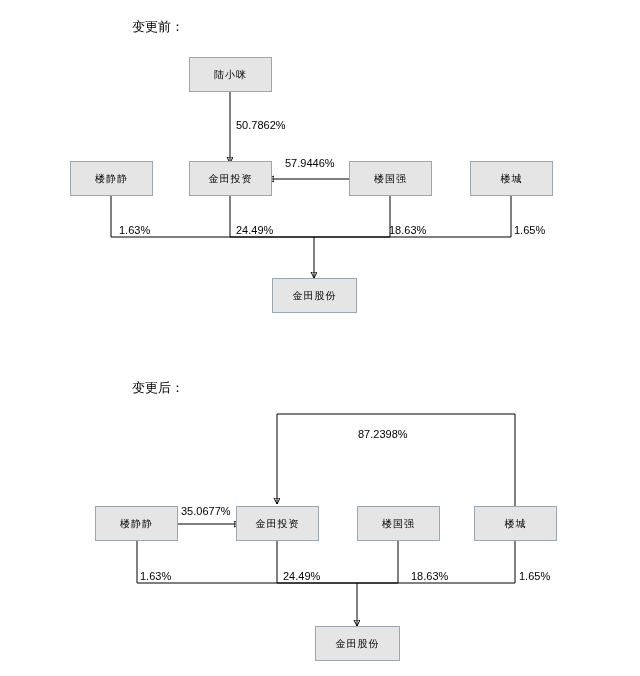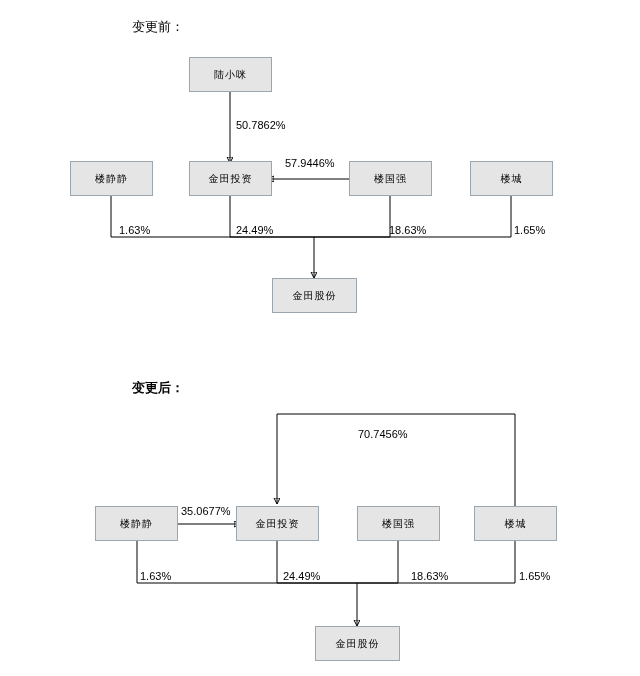--- a/index.html
+++ b/index.html
@@ -96,21 +96,21 @@
 
     <polyline points="137,541 137,583 357,583"></polyline>
     <polyline points="515,541 515,583 357,583"></polyline>
     <polyline points="398,541 398,583 357,583"></polyline>
     <line x1="277" y1="541" x2="277" y2="583"></line>
     <polyline points="277,583 357,583"></polyline>
     <line x1="357" y1="583" x2="357" y2="626" marker-end="url(#arrow)"></line>
   </svg>
 
   <div class="section-label" style="left:88px; top:18px;">变更前：</div>
-  <div class="section-label" style="left:88px; top:379px;font-weight:bold;">变更后：</div>
+  <div class="section-label" style="left:88px; top:379px;">变更后：</div>
 
   <div class="node" style="left:189px; top:57px; width:83px; height:35px;">陆小咪</div>
 
   <div class="node" style="left:70px; top:161px; width:83px; height:35px;">楼静静</div>
 
   <div class="node" style="left:189px; top:161px; width:83px; height:35px;">金田投资</div>
 
   <div class="node" style="left:349px; top:161px; width:83px; height:35px;">楼国强</div>
 
   <div class="node" style="left:470px; top:161px; width:83px; height:35px;">楼城</div>
@@ -127,20 +127,20 @@
   <div class="node" style="left:95px; top:506px; width:83px; height:35px;">楼静静</div>
 
   <div class="node" style="left:236px; top:506px; width:83px; height:35px;">金田投资</div>
 
   <div class="node" style="left:357px; top:506px; width:83px; height:35px;">楼国强</div>
 
   <div class="node" style="left:474px; top:506px; width:83px; height:35px;">楼城</div>
 
   <div class="node" style="left:315px; top:626px; width:85px; height:35px;">金田股份</div>
 
-  <div class="edge-label" style="left:358px; top:428px;">70.7456%</div>
+  <div class="edge-label" style="left:358px; top:428px;">87.2398%</div>
   <div class="edge-label" style="left:181px; top:505px;">35.0677%</div>
   <div class="edge-label" style="left:140px; top:570px;">1.63%</div>
   <div class="edge-label" style="left:283px; top:570px;">24.49%</div>
   <div class="edge-label" style="left:411px; top:570px;">18.63%</div>
   <div class="edge-label" style="left:519px; top:570px;">1.65%</div>
 
 </div>
 
 </body></html>

